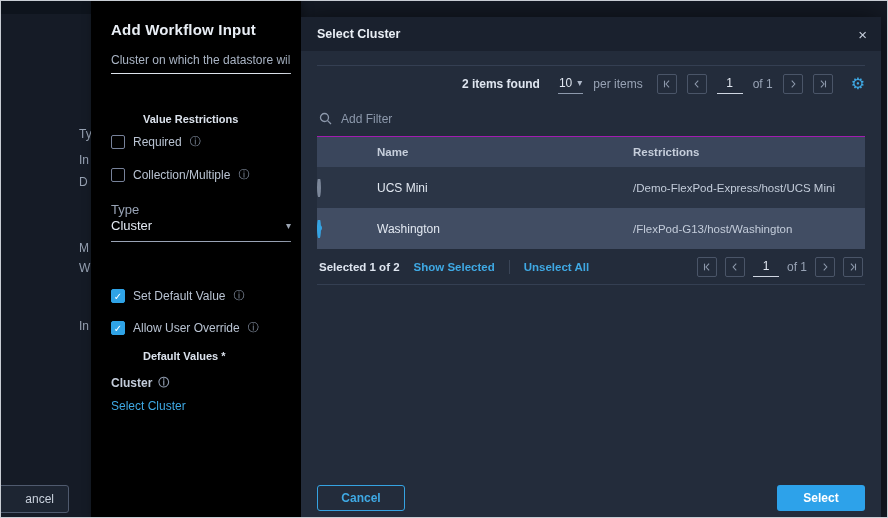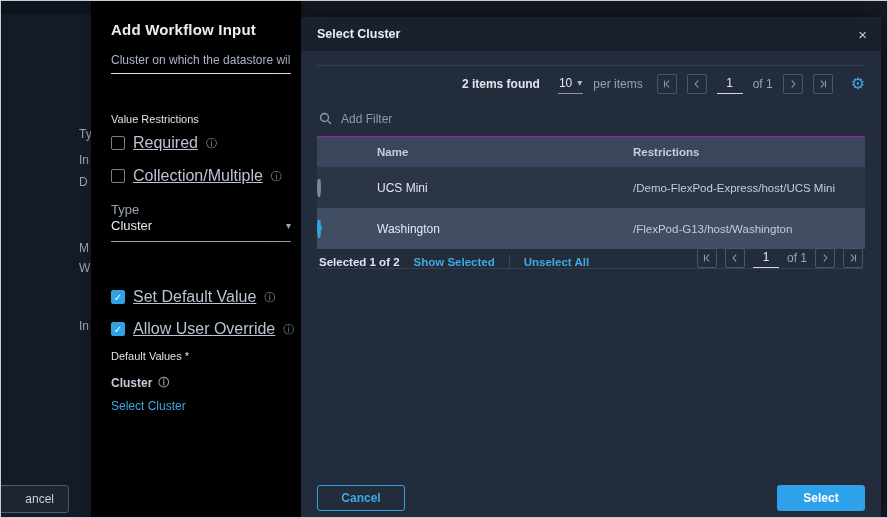--- a/index.html
+++ b/index.html
@@ -30,32 +30,32 @@
     position:absolute; left:90px; top:0; width:210px; height:518px;
     background:#000000; box-shadow:2px 0 10px rgba(0,0,0,.35);
   }
   .panel > * { position:absolute; }
   .p-title { left:20px; top:20px; font-size:15px; font-weight:bold; color:#e9eef5; letter-spacing:.2px; }
   .p-desc { left:20px; top:48px; width:180px; }
   .p-desc input {
     width:100%; background:transparent; border:none; outline:none;
     border-bottom:1px solid #dde3ec; color:#a9b4c4; font-size:12px; padding:4px 0 6px;
   }
-  .p-sec { font-size:11px; font-weight:normal; color:#dbe2ec; }
+  .p-sec { font-size:11px; font-weight:bold; color:#dbe2ec;margin-left:32px; }
   .sec-vr { left:20px; top:112px; }
   .sec-dv { left:20px; top:349px; }
 
   .cbx-row { display:flex; align-items:center; gap:8px; left:20px; }
   .cbx {
     width:14px; height:14px; border:1px solid #77829a; border-radius:2px;
     background:transparent; font-size:10px; line-height:13px; text-align:center; color:transparent;
     flex:0 0 auto;
   }
   .cbx.checked { background:#2fa3e6; border-color:#2fa3e6; color:#ffffff; }
-  .cbx-label { font-size:16px; color:#b9c3d2;text-decoration:underline; }
+  .cbx-label { font-size:12px; color:#b9c3d2; }
   .info-ic { font-size:11px; color:#8d99ac; }
 
   .row-required   { top:133px; }
   .row-collection { top:166px; }
   .row-setdef     { top:287px; }
   .row-override   { top:319px; }
 
   .p-type-label { left:20px; top:201px; font-size:13px; color:#98a3b5; }
   .p-type {
     left:20px; top:217px; width:180px;
@@ -129,21 +129,21 @@
     width:14px; height:14px; border-radius:50%; border:2px solid #7c8799;
     margin:0 auto; position:relative;
   }
   .radio.sel { border-color:#35a3e2; }
   .radio.sel::after {
     content:""; position:absolute; left:50%; top:50%; width:6px; height:6px;
     margin:-3px 0 0 -3px; border-radius:50%; background:#35a3e2;
   }
 
   .tfooter {
-    display:flex; align-items:flex-end; height:20px;
+    display:flex; align-items:center; height:36px;
     border-bottom:1px solid #343f52; gap:14px; padding:0 2px;
   }
   .f-selected { font-size:11.5px; font-weight:bold; color:#dfe6f0; }
   .f-link { font-size:11.5px; font-weight:bold; color:#3fa9e4; cursor:pointer; }
   .f-div { width:1px; height:14px; background:#3a4557; }
   .f-pager { margin-left:auto; display:flex; align-items:center; gap:8px; }
 
   .btn-cancel {
     position:absolute; left:16px; bottom:8px; width:88px; height:26px;
     border:1px solid #35a3e2; color:#3fa9e4; background:transparent;

